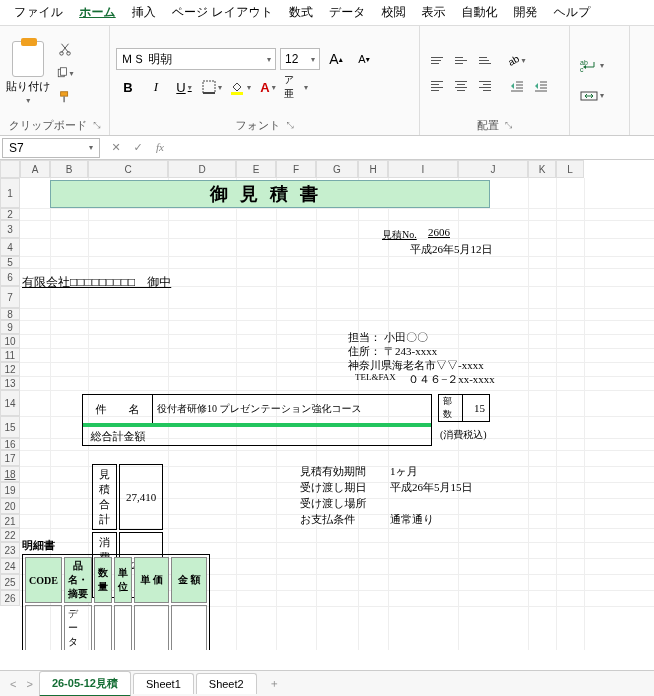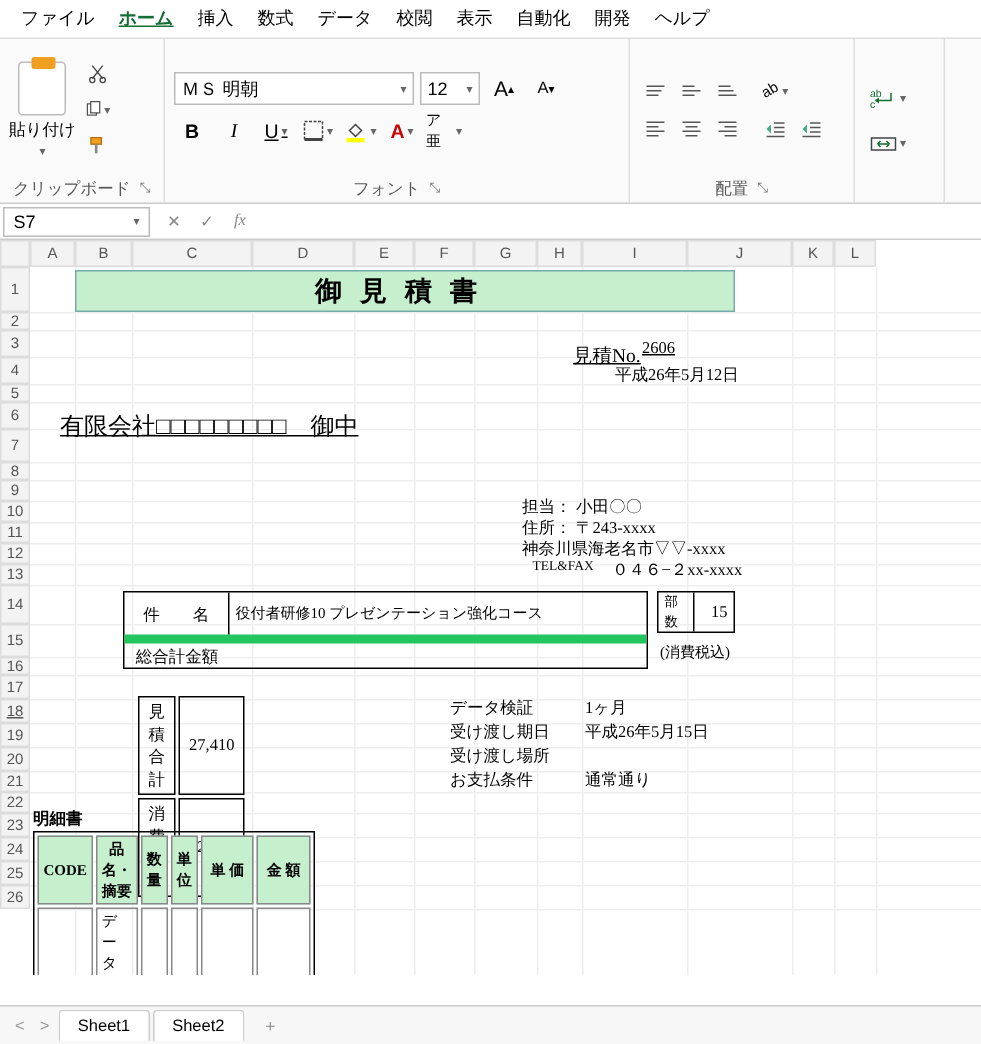--- a/index.html
+++ b/index.html
@@ -90,20 +90,21 @@
 
 svg { display:block; }
 </style>
 </head>
 <body>
 
 <div class="menubar">
   <span>ファイル</span>
   <span class="active">ホーム</span>
   <span>挿入</span>
+  <span>ページ レイアウト</span>
   <span>数式</span>
   <span>データ</span>
   <span>校閲</span>
   <span>表示</span>
   <span>自動化</span>
   <span>開発</span>
   <span>ヘルプ</span>
 </div>
 
 <div class="ribbon">
@@ -389,40 +390,40 @@
         <div class="vline" style="left: 338px;"></div>
         <div class="vline" style="left: 368px;"></div>
         <div class="vline" style="left: 438px;"></div>
         <div class="vline" style="left: 508px;"></div>
         <div class="vline" style="left: 536px;"></div>
         <div class="vline" style="left: 564px;"></div>
       </div>
     <div class="doc" id="doc-content">
       <div class="title-box">御見積書</div>
 
-      <span class="txt underline" style="left:362px;top:50px;font-size:13px">見積No.</span>
+      <span class="txt underline" style="left:362px;top:50px;font-size:10px">見積No.</span>
       <span class="txt underline" style="left:408px;top:48px">2606</span>
       <span class="txt" style="left:390px;top:64px">平成26年5月12日</span>
 
-      <span class="txt underline" style="left:20px;top:96px;font-size:16px">有限会社□□□□□□□□□　御中</span>
+      <span class="txt underline" style="left:2px;top:96px;font-size:12px">有限会社□□□□□□□□□　御中</span>
 
       <span class="txt" style="left:328px;top:152px">担当：</span>
       <span class="txt" style="left:364px;top:152px">小田〇〇</span>
       <span class="txt" style="left:328px;top:166px">住所：</span>
       <span class="txt" style="left:364px;top:166px">〒243-xxxx</span>
       <span class="txt" style="left:328px;top:180px">神奈川県海老名市▽▽-xxxx</span>
       <span class="txt" style="left:335px;top:194px;font-size:9px">TEL&amp;FAX</span>
       <span class="txt" style="left:388px;top:194px">０４６−２xx-xxxx</span>
 
       <div class="box" style="left:62px;top:216px;width:350px">
         <div class="box-row" style="height:28px">
           <div class="box-cell" style="width:70px;justify-content:center">件　　名</div>
           <div class="box-cell" style="flex:1;font-size:10px">役付者研修10 プレゼンテーション強化コース</div>
         </div>
-        <div class="box-row" style="border-top:6px solid #22c55e">
+        <div class="box-row" style="border-top:4px solid #22c55e">
           <div class="box-cell" style="width:70px;justify-content:center">総合計金額</div>
         </div>
       </div>
       <div class="box" style="left:418px;top:216px;width:52px;height:28px">
         <div class="box-row" style="height:26px">
           <div class="box-cell" style="width:24px;font-size:9px">部数</div>
           <div class="box-cell" style="flex:1;justify-content:flex-end">15</div>
         </div>
       </div>
       <span class="txt" style="left:420px;top:250px;font-size:10px">(消費税込)</span>
@@ -433,21 +434,21 @@
               <td>見積合計</td>
               <td class="r" style="width:60px">27,410</td>
             </tr>
         <tr>
               <td>消費税分</td>
               <td class="r">2,192</td>
             </tr>
       </tbody>
         </table>
 
-      <span class="txt" style="left:280px;top:286px">データ検証</span>
+      <span class="txt" style="left:280px;top:286px">見積有効期間</span>
       <span class="txt" style="left:370px;top:286px">1ヶ月</span>
       <span class="txt" style="left:280px;top:302px">受け渡し期日</span>
       <span class="txt" style="left:370px;top:302px">平成26年5月15日</span>
       <span class="txt" style="left:280px;top:318px">受け渡し場所</span>
       <span class="txt" style="left:280px;top:334px">お支払条件</span>
       <span class="txt" style="left:370px;top:334px">通常通り</span>
 
       <span class="txt" style="left:2px;top:360px;font-weight:bold">明細書</span>
 
       <table class="detail-table" style="left:2px;top:376px">
@@ -471,16 +472,17 @@
 
       </tbody>
         </table>
     </div>
   </div>
 </div>
 
 <div class="tabbar">
   <span class="tab-nav">&lt;</span>
   <span class="tab-nav">&gt;</span>
+  <div class="sheet-tab active">26-05-12見積</div>
   <div class="sheet-tab">Sheet1</div>
   <div class="sheet-tab">Sheet2</div>
   <div class="tab-add">＋</div>
 </div>
 
 </body></html>

